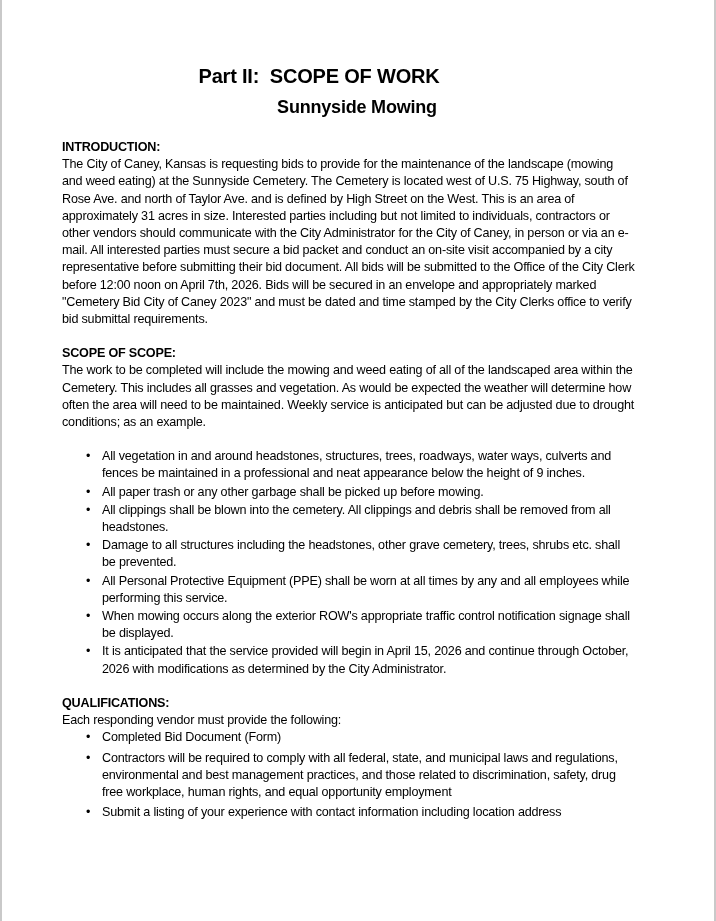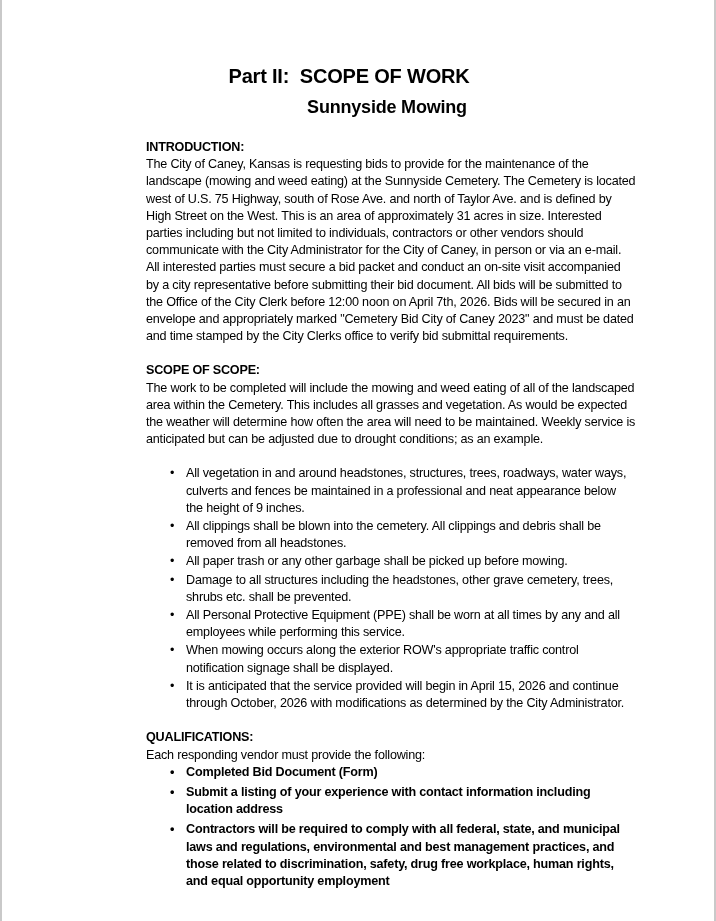--- a/index.html
+++ b/index.html
@@ -14,21 +14,21 @@
     box-sizing: border-box;
     background: #ffffff;
     border-left: 2px solid #c9c9c9;
     border-right: 2px solid #c9c9c9;
     overflow: hidden;
     font-family: "Liberation Sans", sans-serif;
     color: #000000;
   }
   .content {
     box-sizing: border-box;
-    padding: 64px 78px 0 120px;
+    padding: 64px 78px 0 60px;
     font-size: 12.6px;
     line-height: 17.2px;
     letter-spacing: -0.2px;
   }
   .doc-title {
     text-align: center;
     margin-bottom: 20px;
   }
   .title-1 {
     font-size: 20px;
@@ -40,21 +40,20 @@
   }
   .title-2 {
     font-size: 18px;
     line-height: 24px;
     font-weight: bold;
     white-space: pre;
     transform: translateX(8px);
   }
   .sec {
     margin-top: 17px;
-    margin-left: 24px;
   }
   .sec h2 {
     font-size: 12.6px;
     line-height: 17.2px;
     font-weight: bold;
     margin: 0;
     padding: 0;
   }
   .sec p {
     margin: 0;
@@ -71,21 +70,20 @@
     margin: 0 0 1px 0;
   }
   ul.bullets li::before {
     content: "\2022";
     position: absolute;
     left: 24px;
     top: 0;
   }
   ul.bullets.spaced li {
     margin-bottom: 3px;
-    font-weight: bold;
   }
 </style>
 </head>
 <body>
 
 <div class="page">
   <div class="content">
 
     <div class="doc-title">
       <div class="title-1">Part II:  SCOPE OF WORK</div>
@@ -98,33 +96,33 @@
     </section>
 
     <section class="sec">
       <h2>SCOPE OF SCOPE:</h2>
       <p>The work to be completed will include the mowing and weed eating of all of the landscaped area within the Cemetery. This includes all grasses and vegetation. As would be expected the weather will determine how often the area will need to be maintained. Weekly service is anticipated but can be adjusted due to drought conditions; as an example.</p>
     </section>
 
     <section class="sec">
       <ul class="bullets">
         <li>All vegetation in and around headstones, structures, trees, roadways, water ways, culverts and fences be maintained in a professional and neat appearance below the height of 9 inches.</li>
+        <li>All paper trash or any other garbage shall be picked up before mowing.</li>
         <li>All clippings shall be blown into the cemetery. All clippings and debris shall be removed from all headstones.</li>
-        <li>All paper trash or any other garbage shall be picked up before mowing.</li>
         <li>Damage to all structures including the headstones, other grave cemetery, trees, shrubs etc. shall be prevented.</li>
         <li>All Personal Protective Equipment (PPE) shall be worn at all times by any and all employees while performing this service.</li>
         <li>When mowing occurs along the exterior ROW's appropriate traffic control notification signage shall be displayed.</li>
         <li>It is anticipated that the service provided will begin in April 15, 2026 and continue through October, 2026 with modifications as determined by the City Administrator.</li>
       </ul>
     </section>
 
     <section class="sec">
       <h2>QUALIFICATIONS:</h2>
       <p>Each responding vendor must provide the following:</p>
       <ul class="bullets spaced">
         <li>Completed Bid Document (Form)</li>
+        <li>Contractors will be required to comply with all federal, state, and municipal laws and regulations, environmental and best management practices, and those related to discrimination, safety, drug free workplace, human rights, and equal opportunity employment</li>
         <li>Submit a listing of your experience with contact information including location address</li>
-        <li>Contractors will be required to comply with all federal, state, and municipal laws and regulations, environmental and best management practices, and those related to discrimination, safety, drug free workplace, human rights, and equal opportunity employment</li>
       </ul>
     </section>
 
   </div>
 </div>
 
 </body></html>

